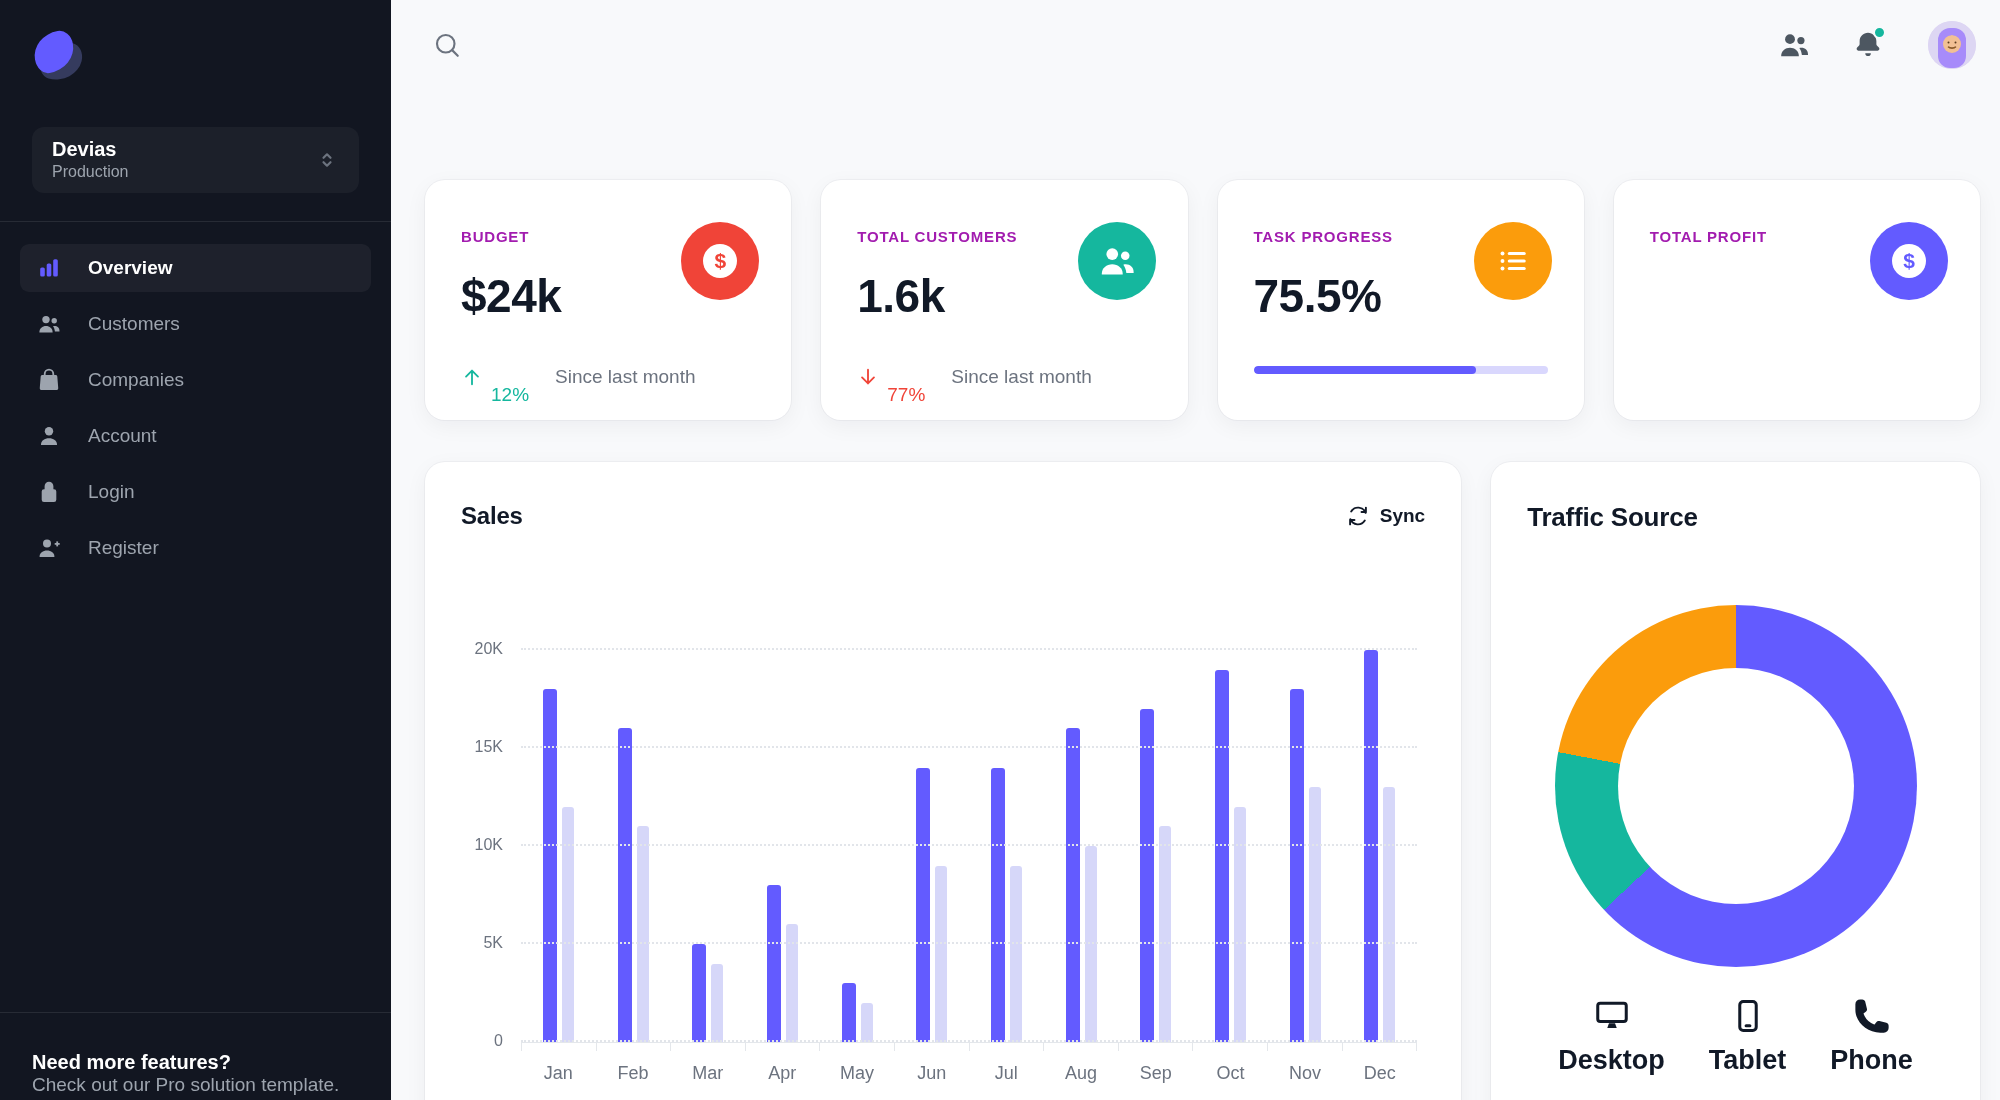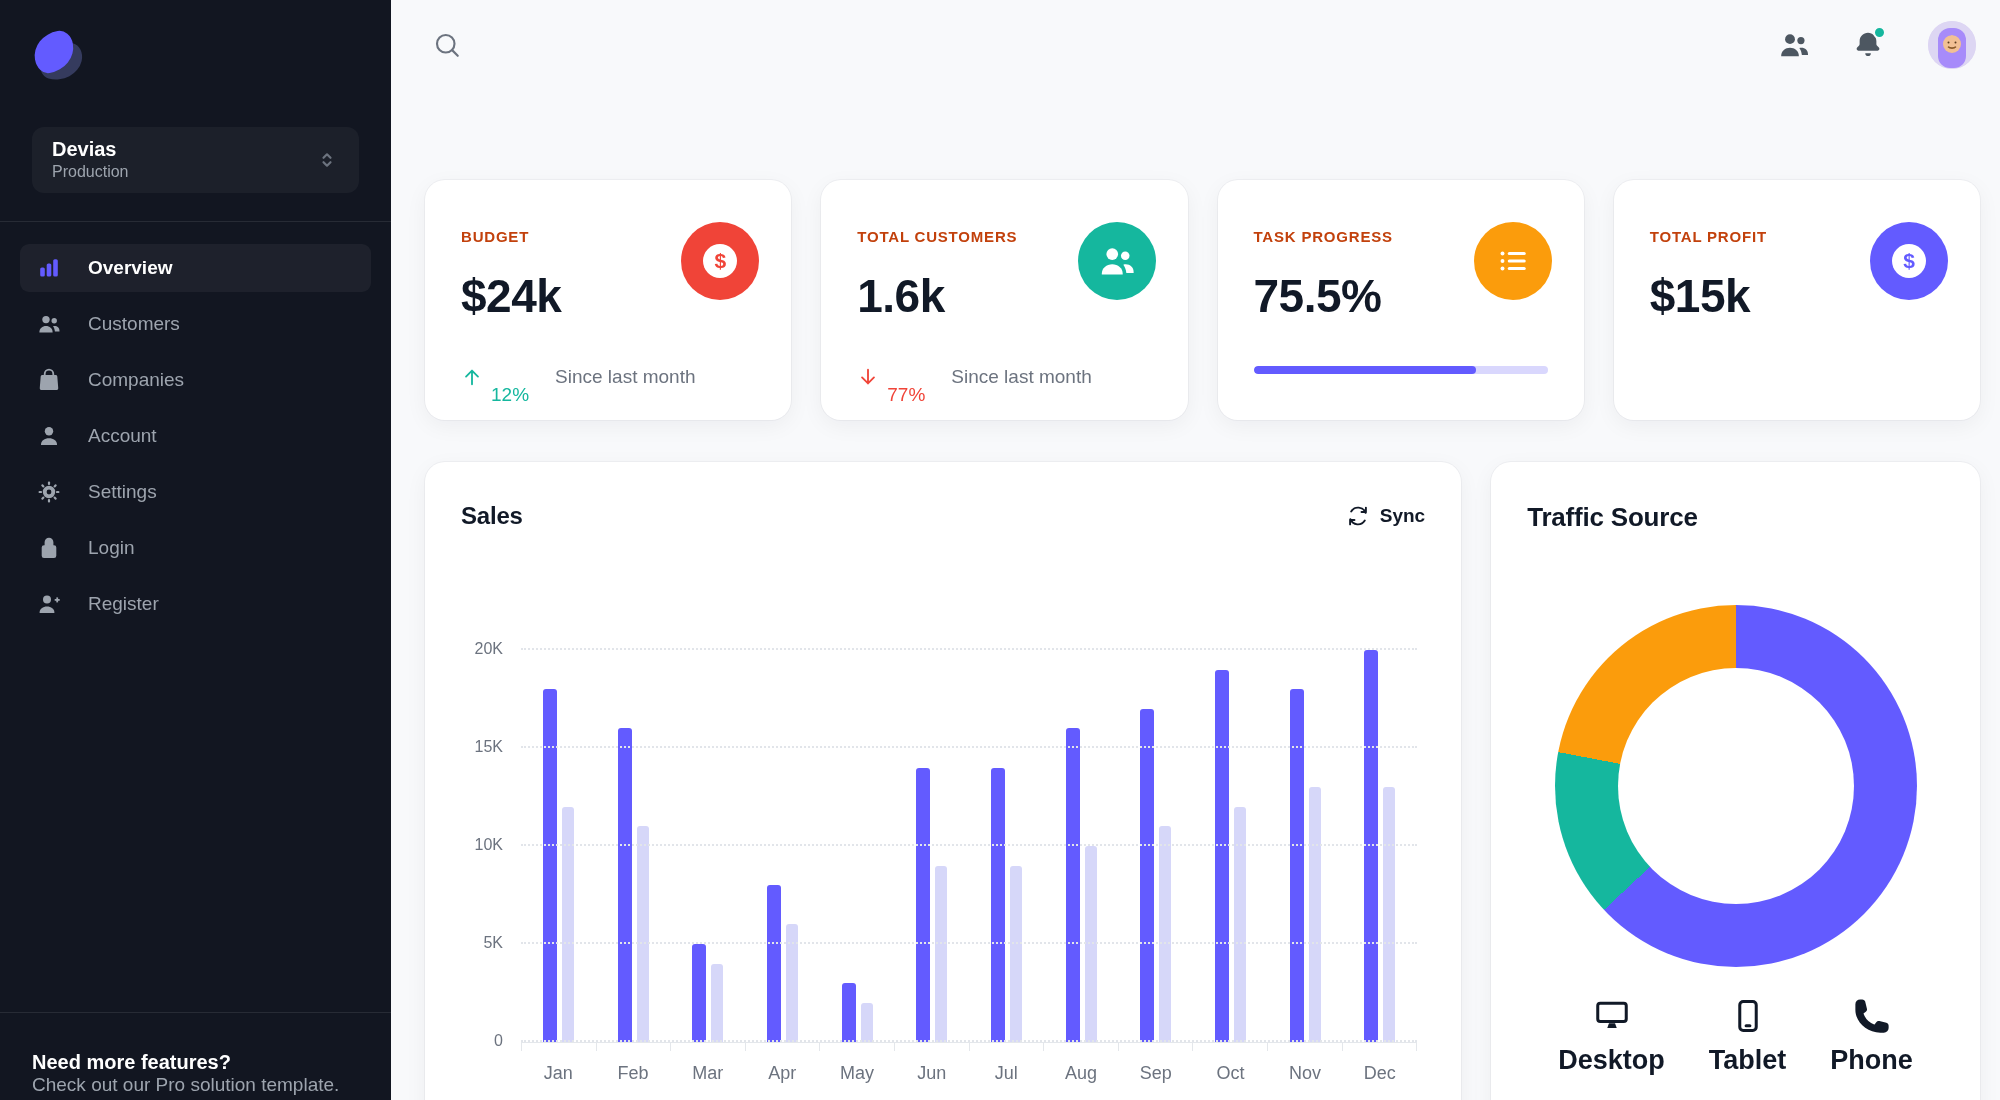--- a/index.html
+++ b/index.html
@@ -66,21 +66,21 @@
 
   .content { padding:0 20px 0 34px; flex:1; overflow:hidden; }
 
   
   .stats-grid { display:grid; grid-template-columns:repeat(4,1fr); gap:30px; margin-top:90px; }
   .card {
     background:#fff; border-radius:20px;
     box-shadow:0 0 0 1px rgba(17,25,39,0.04), 0 6px 22px rgba(17,25,39,0.05);
   }
   .stat-card { position:relative; height:240px; padding:48px 36px 0; }
-  .stat-label { font-size:15px; font-weight:600; letter-spacing:0.8px; color:#c2410c;
+  .stat-label { font-size:15px; font-weight:600; letter-spacing:0.8px; color:#a21caf;
     text-transform:uppercase; line-height:18px; }
   .stat-value { font-size:46px; font-weight:700; line-height:48px; color:#111927;
     margin-top:26px; letter-spacing:-0.5px; }
   .stat-avatar { position:absolute; top:42px; right:32px; width:78px; height:78px;
     border-radius:50%; display:flex; align-items:center; justify-content:center; color:#fff; }
   .dollar-circle { width:34px; height:34px; background:#fff; border-radius:50%;
     display:flex; align-items:center; justify-content:center;
     font-size:21px; font-weight:700; }
   .trend-row { display:flex; align-items:center; margin-top:28px; font-size:19px; }
   .trend-arrow { display:flex; margin-right:8px; }
@@ -187,36 +187,20 @@
         <span>Companies</span>
       </li>
       <li class="nav-item">
         <span class="nicon">
           <svg width="24" height="24" viewBox="0 0 24 24" fill="currentColor">
               <circle cx="12" cy="7.2" r="4.2"></circle>
               <path d="M4 20.4c0-3.6 3.6-6.1 8-6.1s8 2.5 8 6.1v.6H4v-.6z"></path>
             </svg>
         </span>
         <span>Account</span>
-      </li>
-      <li class="nav-item">
-        <span class="nicon">
-          <svg width="24" height="24" viewBox="0 0 24 24" fill="currentColor">
-              <rect x="10.9" y="1.6" width="2.2" height="3.4" rx="0.9"></rect>
-              <rect x="10.9" y="19" width="2.2" height="3.4" rx="0.9"></rect>
-              <rect x="10.9" y="1.6" width="2.2" height="3.4" rx="0.9" transform="rotate(45 12 12)"></rect>
-              <rect x="10.9" y="19" width="2.2" height="3.4" rx="0.9" transform="rotate(45 12 12)"></rect>
-              <rect x="10.9" y="1.6" width="2.2" height="3.4" rx="0.9" transform="rotate(90 12 12)"></rect>
-              <rect x="10.9" y="19" width="2.2" height="3.4" rx="0.9" transform="rotate(90 12 12)"></rect>
-              <rect x="10.9" y="1.6" width="2.2" height="3.4" rx="0.9" transform="rotate(135 12 12)"></rect>
-              <rect x="10.9" y="19" width="2.2" height="3.4" rx="0.9" transform="rotate(135 12 12)"></rect>
-              <path fill-rule="evenodd" d="M12 5.8a6.2 6.2 0 100 12.4 6.2 6.2 0 000-12.4zm0 3.8a2.4 2.4 0 110 4.8 2.4 2.4 0 010-4.8z"></path>
-            </svg>
-        </span>
-        <span>Settings</span>
       </li>
       <li class="nav-item">
         <span class="nicon">
           <svg width="24" height="24" viewBox="0 0 24 24" fill="currentColor">
               <path d="M12 1.8A4.4 4.4 0 007.6 6.2v3H7a2.3 2.3 0 00-2.3 2.3v8.2A2.3 2.3 0 007 22h10a2.3 2.3 0 002.3-2.3v-8.2A2.3 2.3 0 0017 9.2h-.6v-3A4.4 4.4 0 0012 1.8zm2.6 7.4v-3a2.6 2.6 0 10-5.2 0v3h5.2z"></path>
             </svg>
         </span>
         <span>Login</span>
       </li>
       <li class="nav-item">
@@ -339,21 +323,20 @@
                 <rect x="8.5" y="16" width="12" height="2" rx="1"></rect>
               </svg>
           </div>
           <div class="progress-track">
             <div class="progress-fill" style="width: 75.5%;"></div>
           </div>
         </div>
 
         <div class="card stat-card">
           <div class="stat-label">TOTAL PROFIT</div>
-          <div class="stat-value">$15k</div>
           <div class="stat-avatar" style="background: rgb(99, 91, 255);">
             <div class="dollar-circle" style="color: rgb(99, 91, 255);">$</div>
           </div>
         </div>
       </div>
 
       <div class="charts-row">
 
         <div class="card sales-card">
           <div class="card-header">

